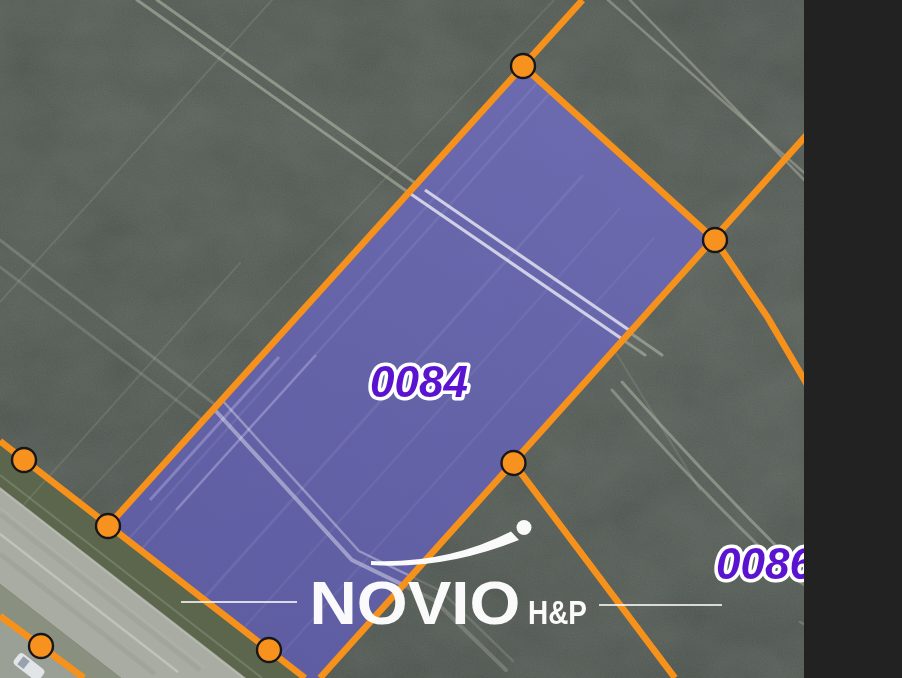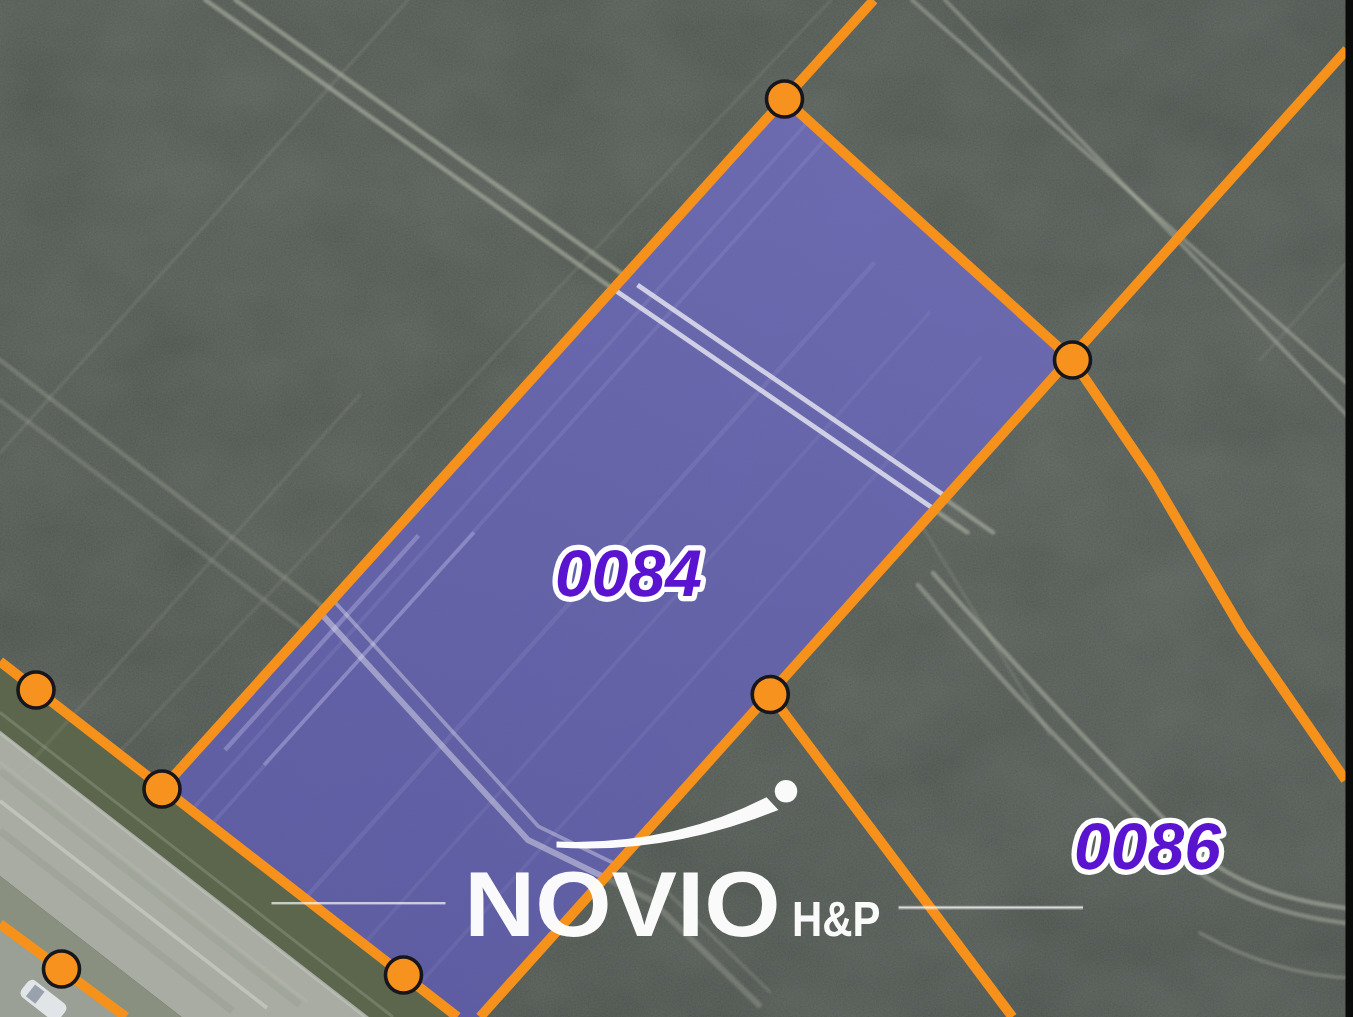--- a/index.html
+++ b/index.html
@@ -1,16 +1,16 @@
 <!DOCTYPE html>
 <html><head>
 <meta charset="utf-8">
 <style>
   html,body{margin:0;padding:0;background:#222;}
-  #stage{position:relative;width:902px;height:678px;overflow:hidden;font-family:"Liberation Sans",sans-serif;}
+  #stage{position:relative;width:804px;height:678px;overflow:hidden;font-family:"Liberation Sans",sans-serif;}
 </style>
 </head>
 <body>
 <div id="stage">
 <svg width="902" height="678" viewBox="0 0 902 678" xmlns="http://www.w3.org/2000/svg">
 <defs>
   <clipPath id="parcel">
     <polygon points="523,66 715,240 320,678 305,678 108,526"></polygon>
   </clipPath>
   <linearGradient id="parcelGrad" x1="523" y1="66" x2="305" y2="678" gradientUnits="userSpaceOnUse">

